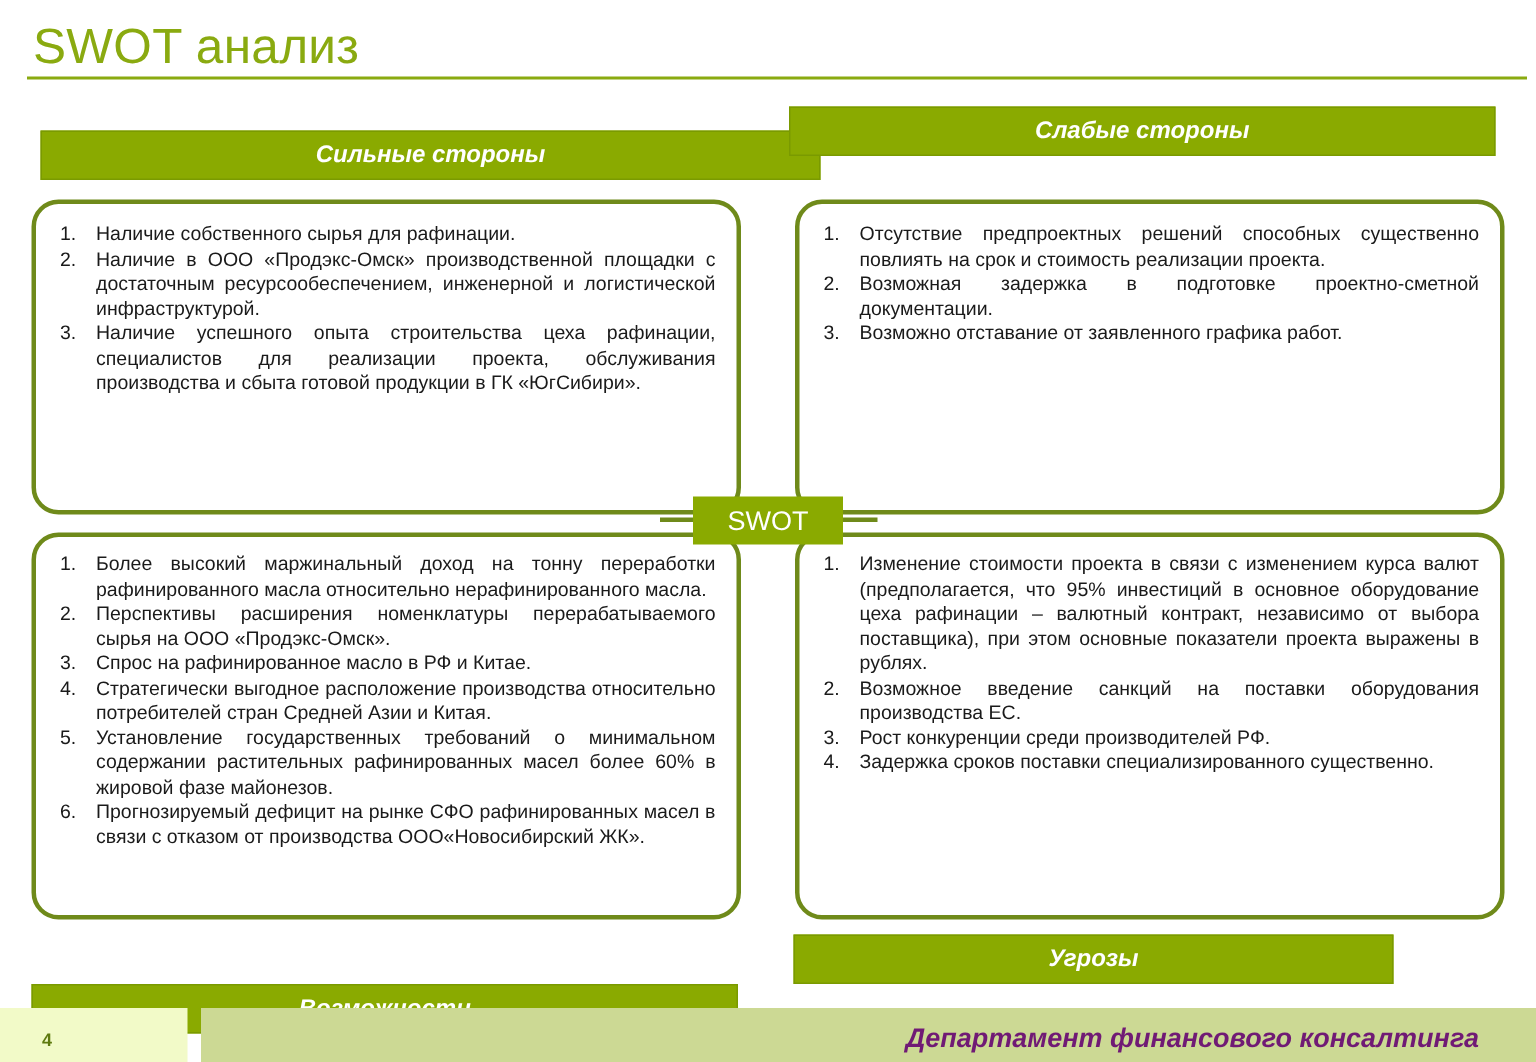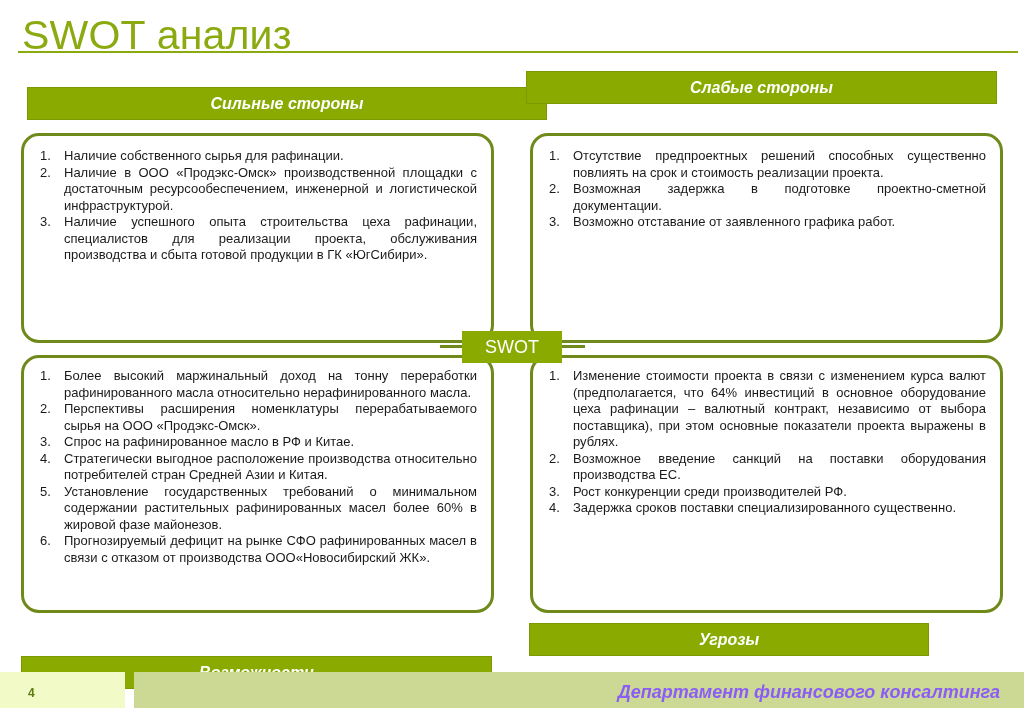--- a/index.html
+++ b/index.html
@@ -1,21 +1,21 @@
 <!DOCTYPE html>
 <html><head>
   <meta charset="utf-8">
   <style>
     * { box-sizing: border-box; margin: 0; padding: 0; }
     html, body { width: 1024px; height: 708px; background: #ffffff; overflow: hidden; }
     body { position: relative; font-family: "Liberation Sans", sans-serif; color: #1a1a1a; }
 
     .title {
       position: absolute; left: 22px; top: 12px;
-      font-size: 41px; color: #8aaa10; font-weight: normal; letter-spacing: 0.2px;
+      font-size: 33px; color: #8aaa10; font-weight: normal; letter-spacing: 0.2px;
     }
     .title-rule {
       position: absolute; left: 18px; top: 51px; width: 1000px; height: 2px; background: #8aaa10;
     }
 
     .header-bar {
       position: absolute; height: 33px; background: #8aaa00;
       border: 1px solid #7a9a00;
       color: #ffffff; font-weight: bold; font-style: italic; font-size: 16px;
       display: flex; align-items: center; justify-content: center;
@@ -42,21 +42,21 @@
     .footer-left {
       position: absolute; left: 0; top: 672px; width: 125px; height: 36px; background: #f2fac8;
     }
     .footer-num {
       position: absolute; left: 28px; top: 686px; font-size: 12px; font-weight: bold; color: #5f7a10;
     }
     .footer-right {
       position: absolute; left: 134px; top: 672px; width: 890px; height: 36px; background: #ccd994;
     }
     .footer-text {
-      position: absolute; right: 24px; top: 682px; font-size: 18px; font-weight: bold; font-style: italic; color: #8b5cf6;
+      position: absolute; right: 38px; top: 682px; font-size: 18px; font-weight: bold; font-style: italic; color: #701a75;
     }
   </style>
 </head>
 <body>
 
 <div class="title">SWOT анализ</div>
 <div class="title-rule"></div>
 
 <div class="header-bar" style="left:27px; top:87px; width:520px;">Сильные стороны</div>
 <div class="header-bar" style="left:526px; top:71px; width:471px;">Слабые стороны</div>
@@ -126,21 +126,21 @@
         <span class="num">6.</span>
         <span class="txt">Прогнозируемый дефицит на рынке СФО рафинированных масел в связи с отказом от производства ООО«Новосибирский ЖК».</span>
       </li>
   </ol>
 </div>
 
 <div class="box" style="left:530px; top:355px; width:473px; height:258px; padding-top:10px;">
   <ol>
     <li>
         <span class="num">1.</span>
-        <span class="txt">Изменение стоимости проекта в связи с изменением курса валют (предполагается, что 64% инвестиций в основное оборудование цеха рафинации – валютный контракт, независимо от выбора поставщика), при этом основные показатели проекта выражены в рублях.</span>
+        <span class="txt">Изменение стоимости проекта в связи с изменением курса валют (предполагается, что 95% инвестиций в основное оборудование цеха рафинации – валютный контракт, независимо от выбора поставщика), при этом основные показатели проекта выражены в рублях.</span>
       </li>
     <li>
         <span class="num">2.</span>
         <span class="txt">Возможное введение санкций на поставки оборудования производства ЕС.</span>
       </li>
     <li>
         <span class="num">3.</span>
         <span class="txt">Рост конкуренции среди производителей РФ.</span>
       </li>
     <li>

